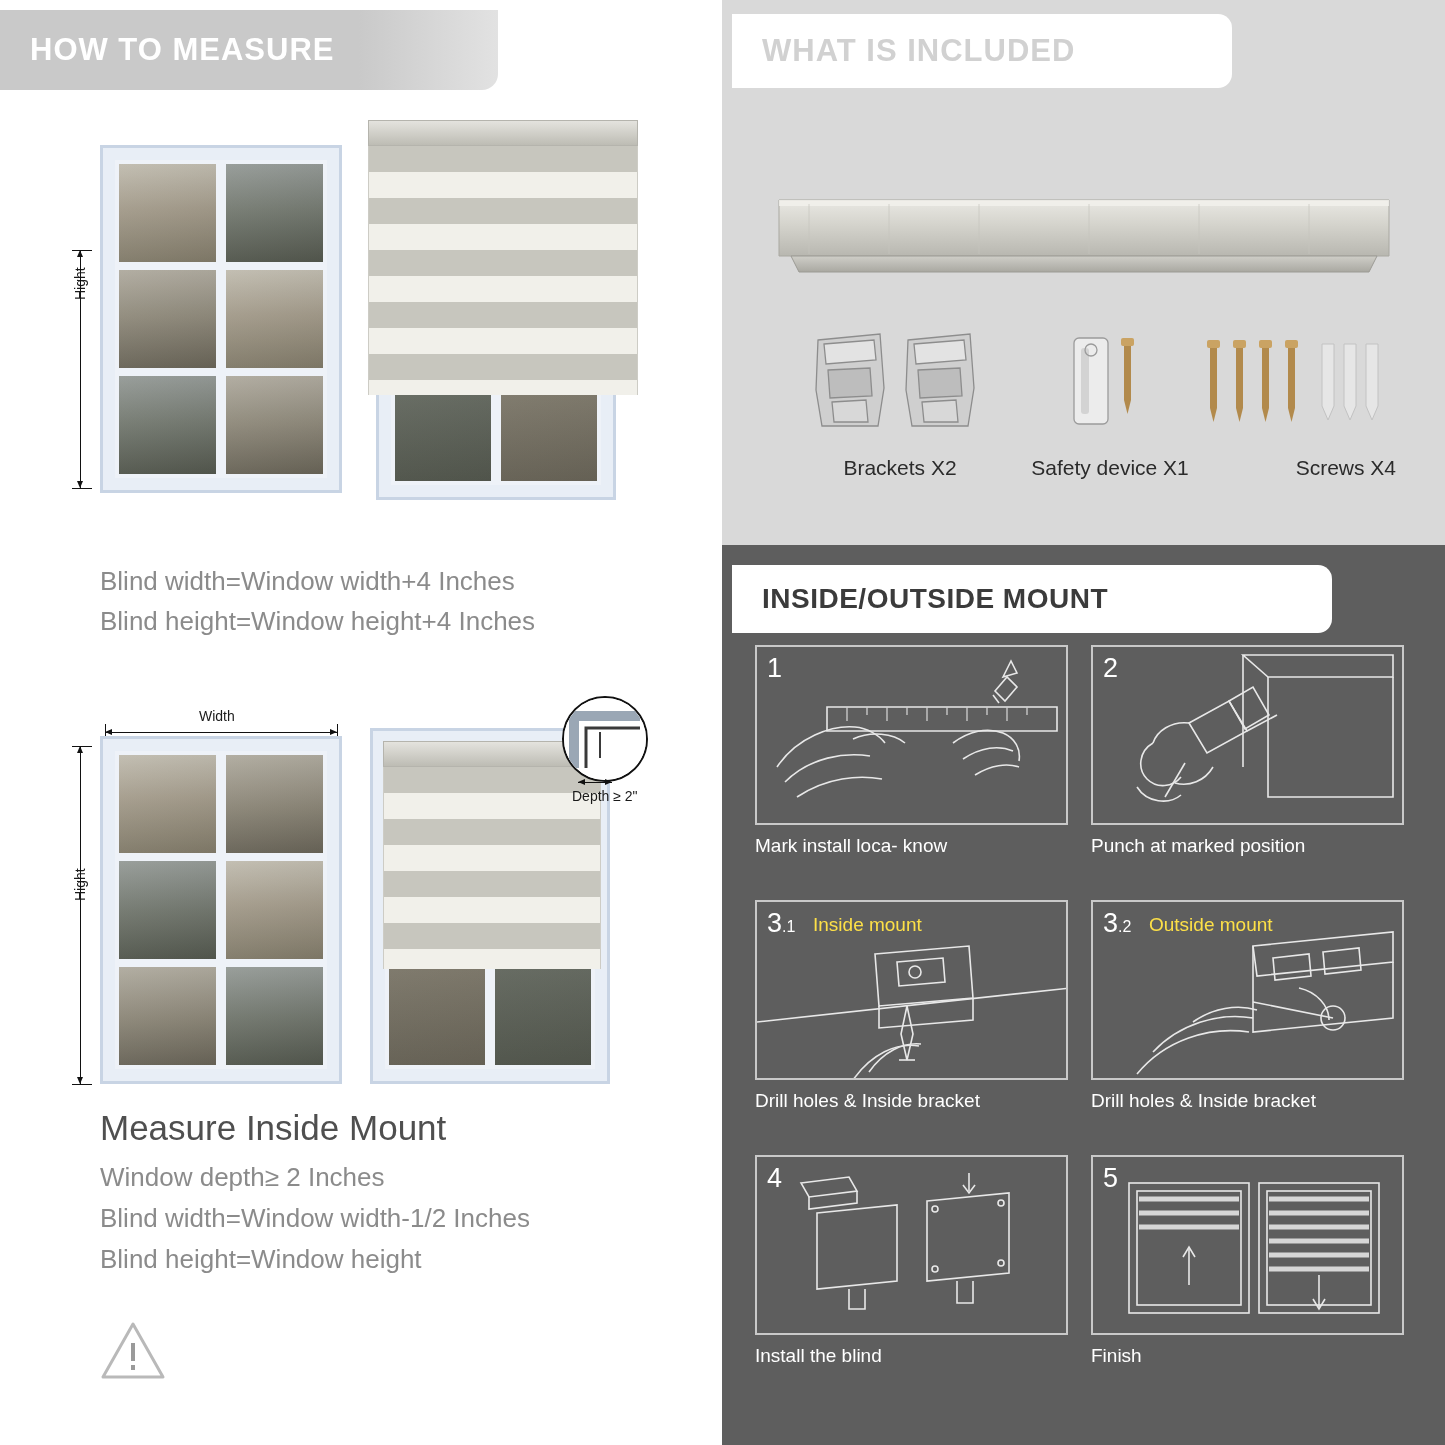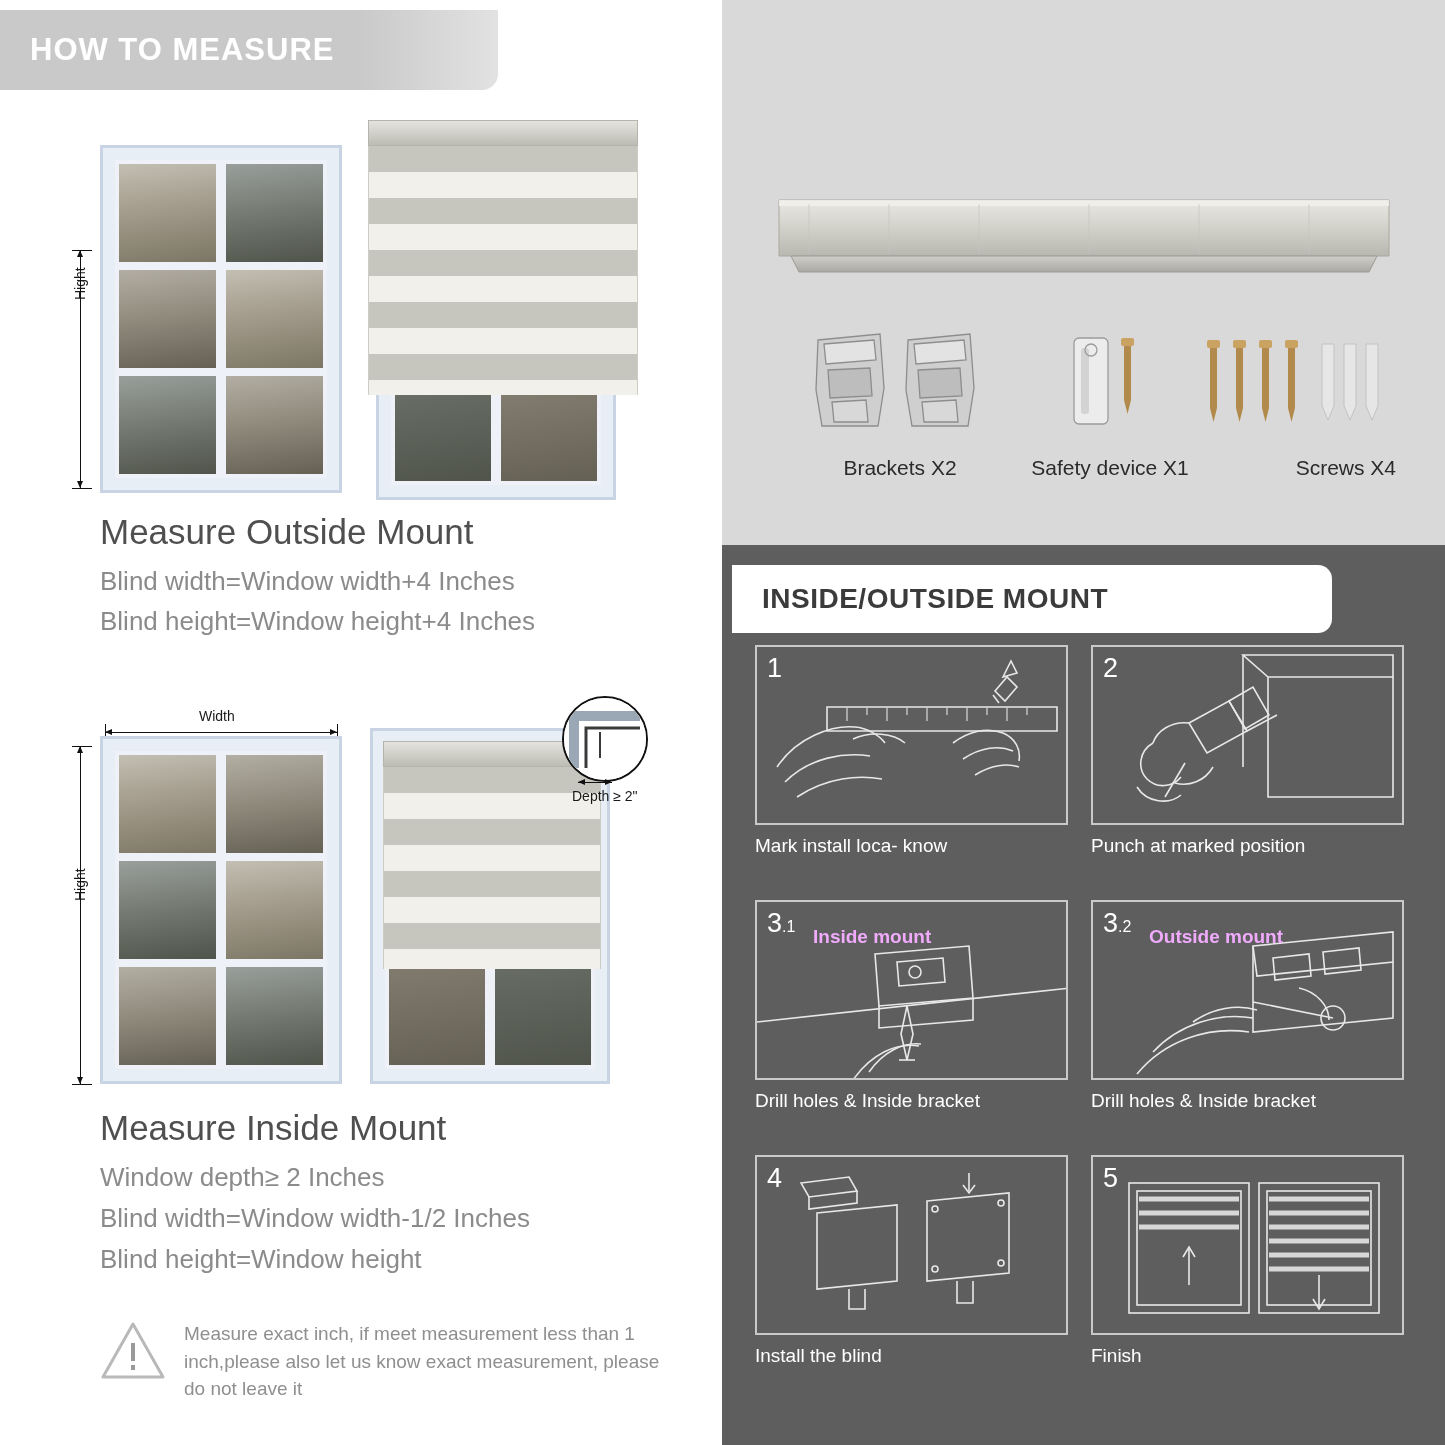--- a/index.html
+++ b/index.html
@@ -258,25 +258,24 @@
     position: absolute;
     left: 10px; top: 6px;
     font-size: 27px;
     color: #ffffff;
     font-weight: normal;
     z-index: 3;
   }
   .step-num .sub { font-size: 16px; }
   .step-inline-label {
     position: absolute;
-    left: 56px; top: 24px;
+    left: 56px; top: 12px;
     font-size: 19px;
-    color: #f0abfc;
+    color: #fde047;
     z-index: 3;
-    font-weight: bold;
   }
   .step-caption {
     margin-top: 10px;
     font-size: 19px;
     color: #ffffff;
   }
 
   .sk { stroke: #e8e8e8; fill: none; stroke-width: 1.6; }
   .sk2 { stroke: #cfcfcf; fill: none; stroke-width: 1.3; }
 </style>
@@ -327,21 +326,20 @@
           </div>
         </div>
 
         <div class="blind" style="left:0; top:0; width:270px; height:275px;">
           <div class="blind-head"></div>
           <div class="blind-body" style="top:26px; bottom:0;"></div>
         </div>
       </div>
     </div>
 
-    <div class="big-title" style="left:100px; top:512px;">Measure Outside Mount</div>
     <div class="spec-line" style="left:100px; top:566px;">Blind width=Window width+4 Inches</div>
     <div class="spec-line" style="left:100px; top:606px;">Blind height=Window height+4 Inches</div>
 
     <div class="illu" style="left:0; top:696px; width:712px; height:400px;">
 
       <div class="dim-label" style="left:199px; top:12px;">Width</div>
       <div class="arrow-h" style="left:105px; top:36px; width:232px;"></div>
       <div class="tick-v" style="left:105px; top:28px; height:20px;"></div>
       <div class="tick-v" style="left:337px; top:28px; height:20px;"></div>
 
@@ -398,25 +396,25 @@
     <div class="spec-line" style="left:100px; top:1244px;">Blind height=Window height</div>
 
     <div id="warning-note">
       <span>
         <svg width="66" height="62" viewBox="0 0 66 62">
           <path d="M33 4 L63 57 L3 57 Z" fill="none" stroke="#b9b9b9" stroke-width="3" stroke-linejoin="round"></path>
           <rect x="31" y="23" width="4" height="18" fill="#9a9a9a"></rect>
           <rect x="31" y="45" width="4" height="5" fill="#9a9a9a"></rect>
         </svg>
       </span>
-      <span class="txt">Measure exact inch, if meet measurement less than 1 inch,please also let us know exact measurement, please do not leave it</span>
     </div>
   </div>
 
   <div id="right-top">
+    <div id="what-included-header">WHAT IS INCLUDED</div>
 
 
     <div id="headrail-img">
       <svg width="630" height="105" viewBox="0 0 630 105">
         <defs>
           <linearGradient id="railg" x1="0" y1="0" x2="0" y2="1">
             <stop offset="0%" stop-color="#e9e8e3"></stop>
             <stop offset="45%" stop-color="#d4d3cc"></stop>
             <stop offset="100%" stop-color="#b8b7b0"></stop>
           </linearGradient>

